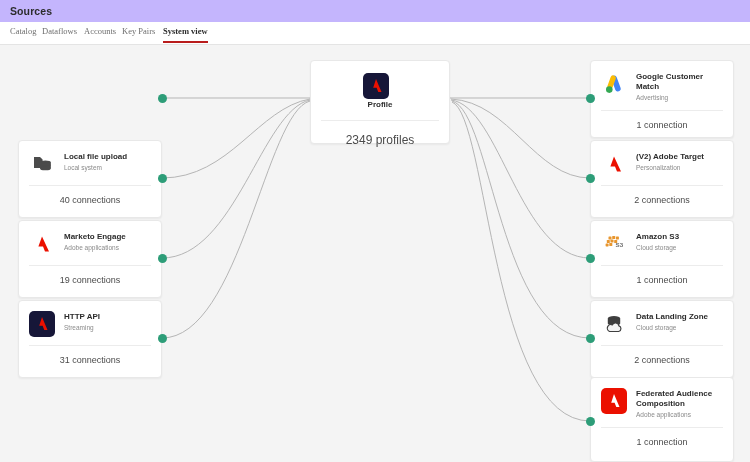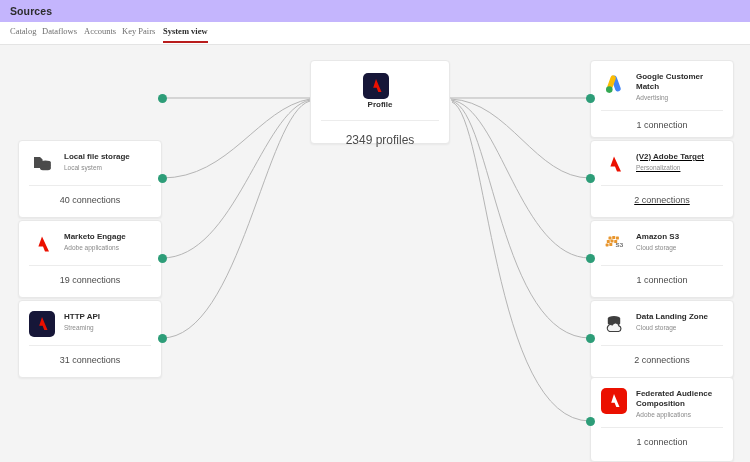--- a/index.html
+++ b/index.html
@@ -114,21 +114,21 @@
               <path d="M5 6 h6 l2.6 2.6 V17 H5 Z" fill="#4b4b4b"></path>
               <ellipse cx="16.4" cy="11.4" rx="5.4" ry="1.9" fill="#4b4b4b"></ellipse>
               <rect x="11" y="11.4" width="10.8" height="3" fill="#4b4b4b"></rect>
               <ellipse cx="16.4" cy="14.4" rx="5.4" ry="1.9" fill="#4b4b4b"></ellipse>
               <rect x="11" y="14.4" width="10.8" height="3" fill="#4b4b4b"></rect>
               <ellipse cx="16.4" cy="17.4" rx="5.4" ry="1.9" fill="#4b4b4b"></ellipse>
             </svg>
           </div>
         </div>
         <div class="node-text">
-          <div class="node-title">Local file storage</div>
+          <div class="node-title">Local file upload</div>
           <div class="node-sub">Local system</div>
         </div>
       </div>
       <div class="node-divider"></div>
       <div class="node-foot">40 connections</div>
     </div>
     <div class="port" style="left:158px; top:128px;"></div>
 
     <div class="node" style="left:18px; top:174px; width:144px; height:78px;">
       <div class="node-head">
@@ -199,21 +199,21 @@
         <div class="node-text">
           <div class="node-title">Google Customer Match</div>
           <div class="node-sub">Advertising</div>
         </div>
       </div>
       <div class="node-divider"></div>
       <div class="node-foot">1 connection</div>
     </div>
     <div class="port" style="left:586px; top:48px;"></div>
 
-    <div class="node" style="left:590px; top:94px; width:144px; height:78px;text-decoration:underline;">
+    <div class="node" style="left:590px; top:94px; width:144px; height:78px;">
       <div class="node-head">
         <div class="node-icon">
           <div class="ic">
             <svg viewBox="0 0 26 26">
                 <path d="M13 5.5 L20 20.5 H16 L14 15.6 H9.4 Z" fill="#eb1000"></path>
               </svg>
           </div>
         </div>
         <div class="node-text">
           <div class="node-title">(V2) Adobe Target</div>

